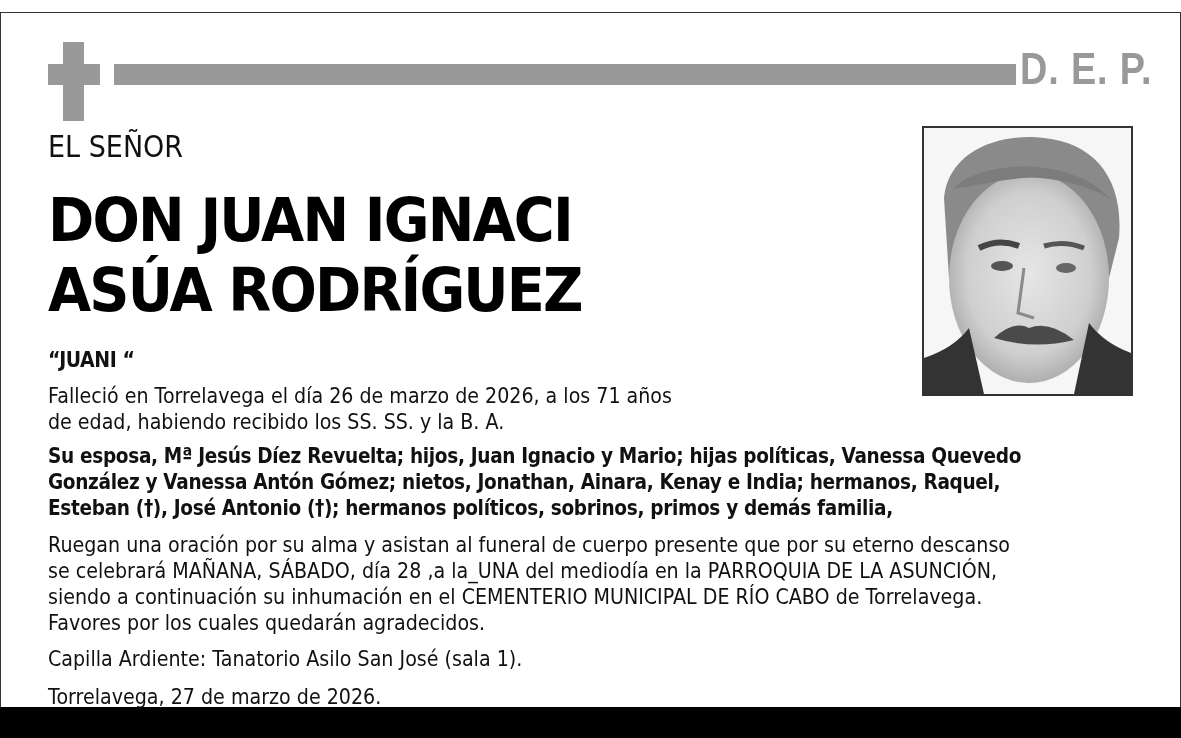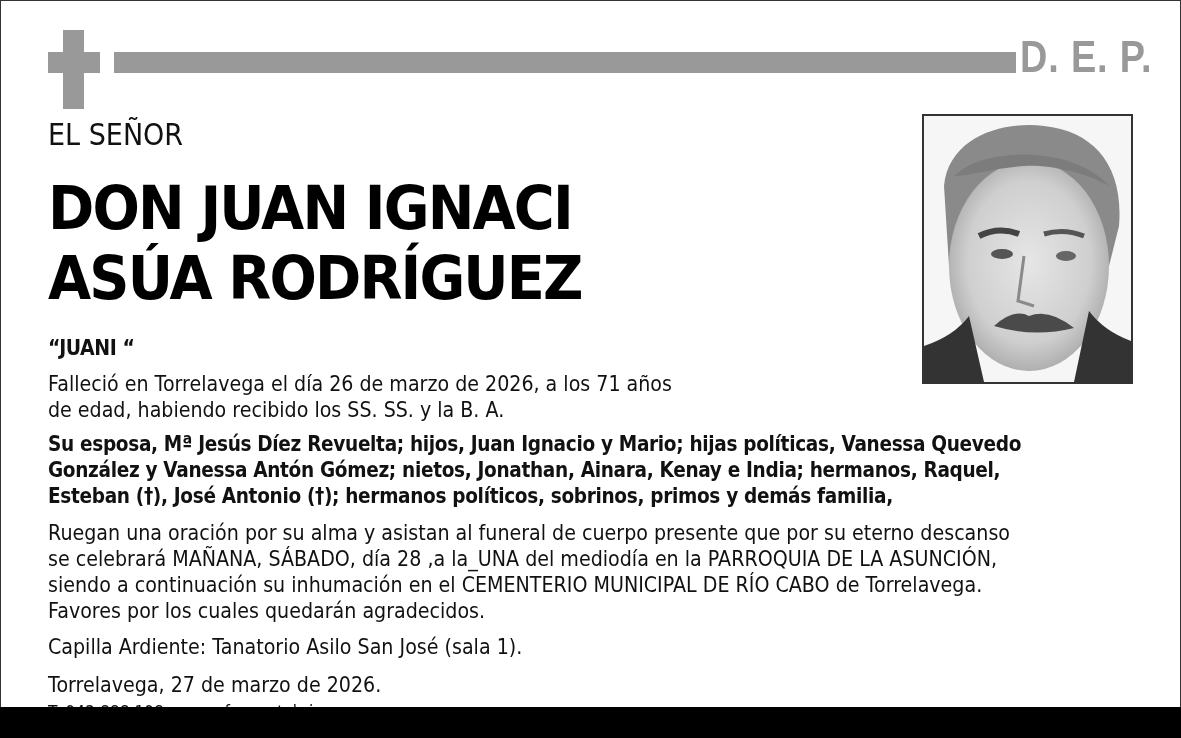--- a/index.html
+++ b/index.html
@@ -10,21 +10,21 @@
     body {
       width: 1181px;
       height: 738px;
       position: relative;
       overflow: hidden;
       font-family: "Liberation Sans", "DejaVu Sans", sans-serif;
       color: #111111;
     }
     .frame {
       position: absolute;
-      left: 0; top: 0;
+      left: 0; top: 12px;
       width: 1179px;
       height: 706px;
       border: 1px solid #333333;
       border-bottom: none;
       background: #ffffff;
     }
     .bottom-bar {
       position: absolute;
       left: 0;
       top: 707px;

